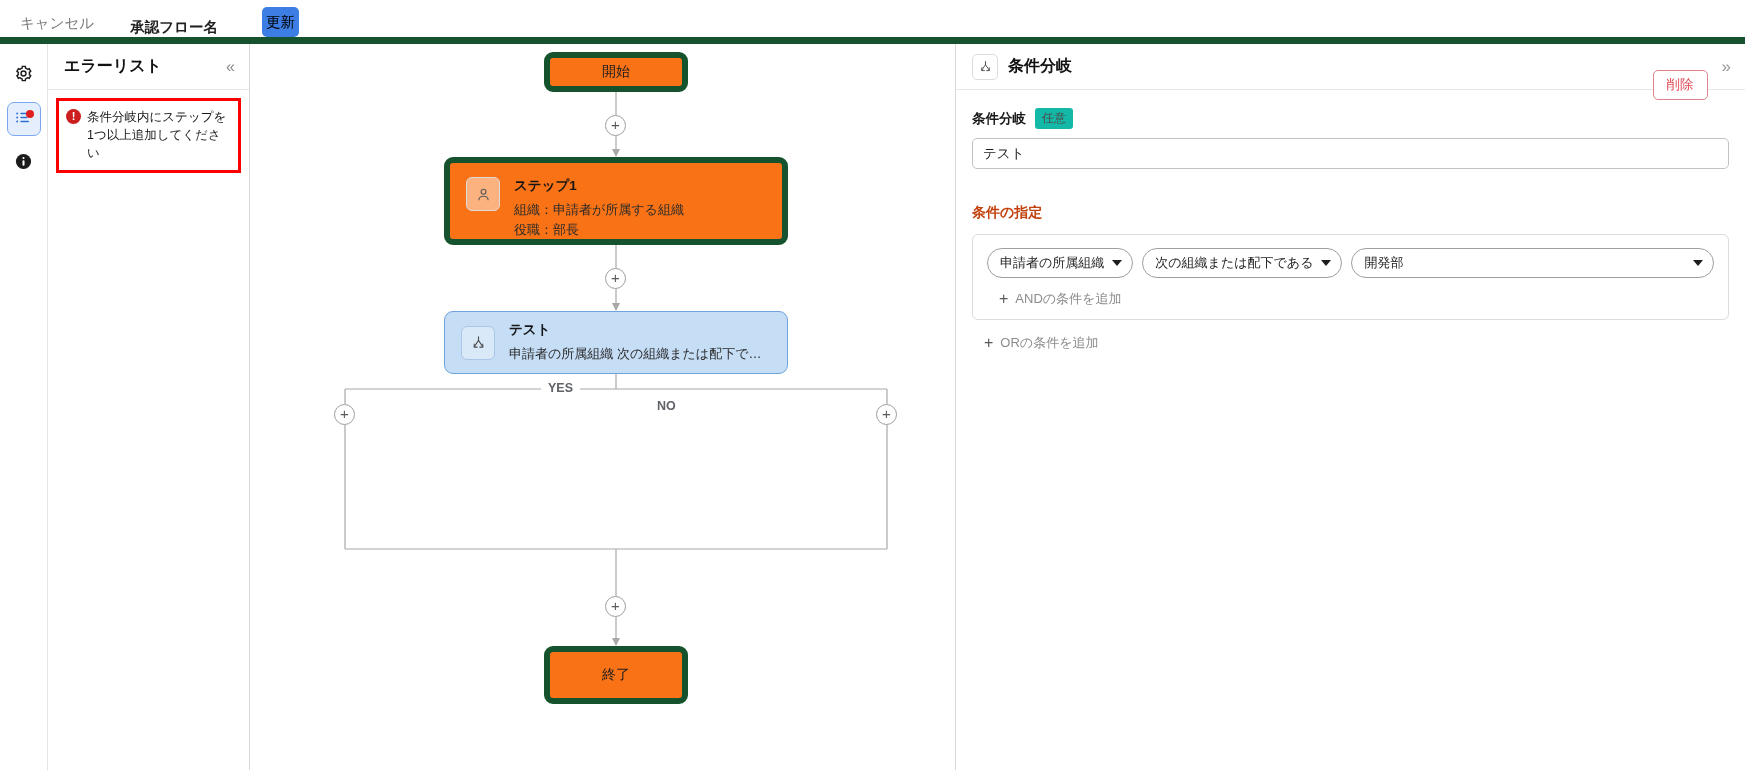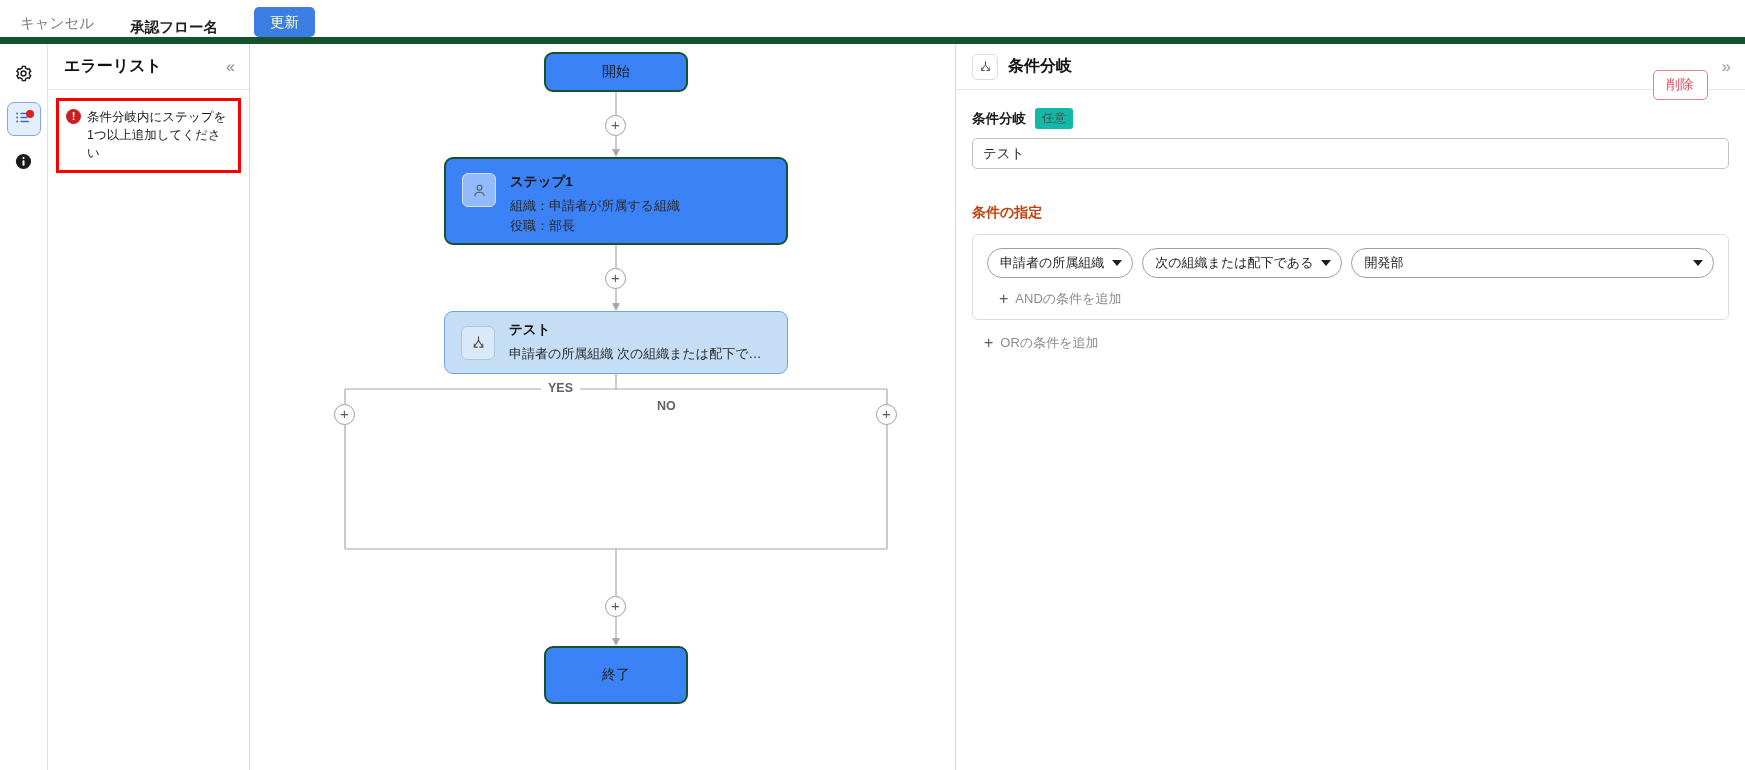--- a/index.html
+++ b/index.html
@@ -48,27 +48,27 @@
     border-radius: 6px;
     padding: 0 10px;
     font-size: 14.5px;
     font-family: inherit;
     color: #222;
     outline: none;
     background: #fff;
     min-width: 0;
   }
   .update-btn {
-    margin-left: 16px;
+    margin-left: 24px;
     background: #3c7ee4;
-    color: #fef9c3;
+    color: #000000;
     border: none;
     border-radius: 5px;
     height: 30px;
-    padding: 0 16px;
+    padding: 0 4px;
     font-size: 14.5px;
     font-family: inherit;
     cursor: pointer;
     white-space: nowrap;
   }
 
   
   .body-row {
     flex: 1 1 auto;
     display: flex;
@@ -157,22 +157,22 @@
   .canvas {
     flex: 1 1 auto;
     position: relative;
     background: #ffffff;
     overflow: hidden;
   }
   .canvas-inner { position: absolute; inset: 0; }
 
   .node {
     position: absolute;
-    background: #3b82f6;
-    border: 2px solid #14532d;
+    background: #f97316;
+    border: 6px solid #14532d;
     border-radius: 9px;
     box-sizing: border-box;
   }
   .node.terminal {
     display: flex; align-items: center; justify-content: center;
     font-size: 14px; color: #1d1d1d;
   }
   .node.card {
     display: flex; align-items: flex-start;
     padding: 14px 16px;

